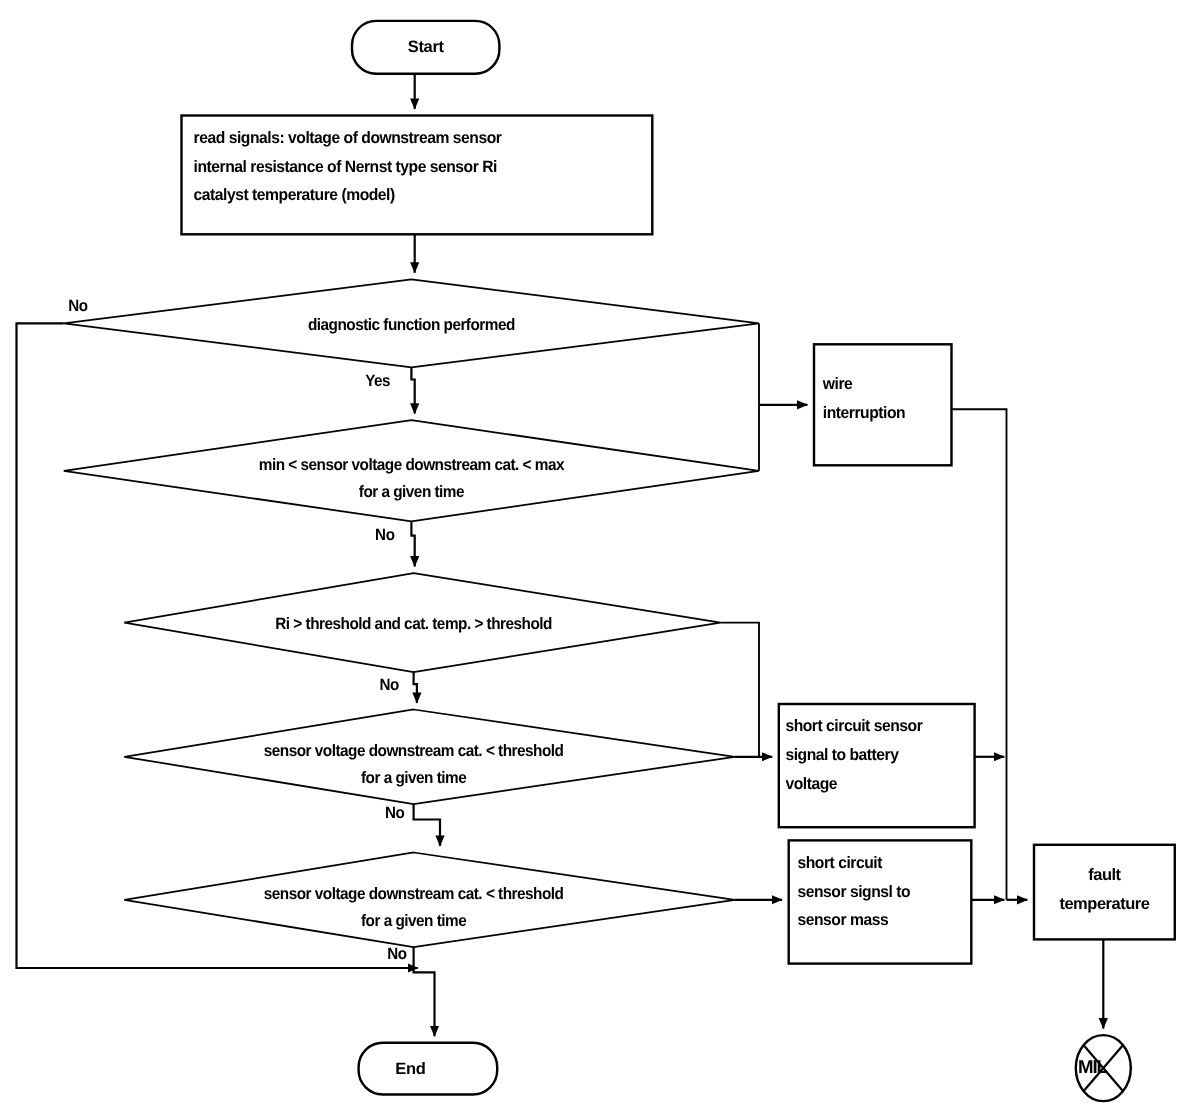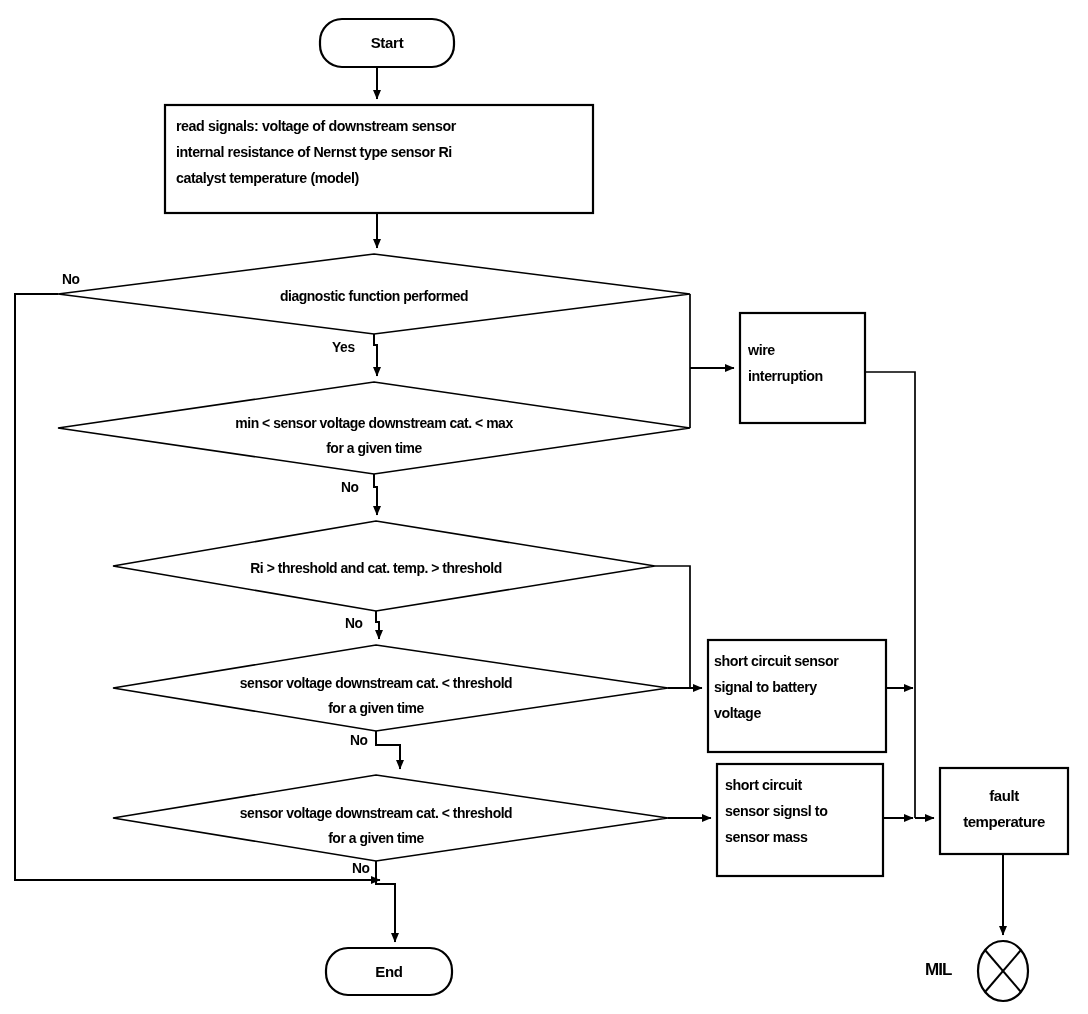--- a/index.html
+++ b/index.html
@@ -229,23 +229,23 @@
     <span class="dec-line">short circuit</span>
     <span class="dec-line">sensor signsl to</span>
     <span class="dec-line">sensor mass</span>
   </div>
 
   <div class="proc-block" style="left:940px; top:783px; width:128px; text-align:center; transform:none;">
     <span class="dec-line">fault</span>
     <span class="dec-line">temperature</span>
   </div>
 
-  <div class="mil-text" style="left:925px; top:960px;text-align:right;">MIL</div>
-
-  <div class="terminal-label" style="left:326px; top:963px; width:126px;">End</div>
+  <div class="mil-text" style="left:980px; top:960px;text-align:right;">MIL</div>
+
+  <div class="terminal-label" style="left:310px; top:963px; width:126px;">End</div>
 
   <div class="edgelabel" style="left:62px; top:270px;">No</div>
 
   <div class="edgelabel" style="left:332px; top:338px;">Yes</div>
 
   <div class="edgelabel" style="left:341px; top:478px;">No</div>
 
   <div class="edgelabel" style="left:345px; top:614px;">No</div>
 
   <div class="edgelabel" style="left:350px; top:731px;">No</div>

